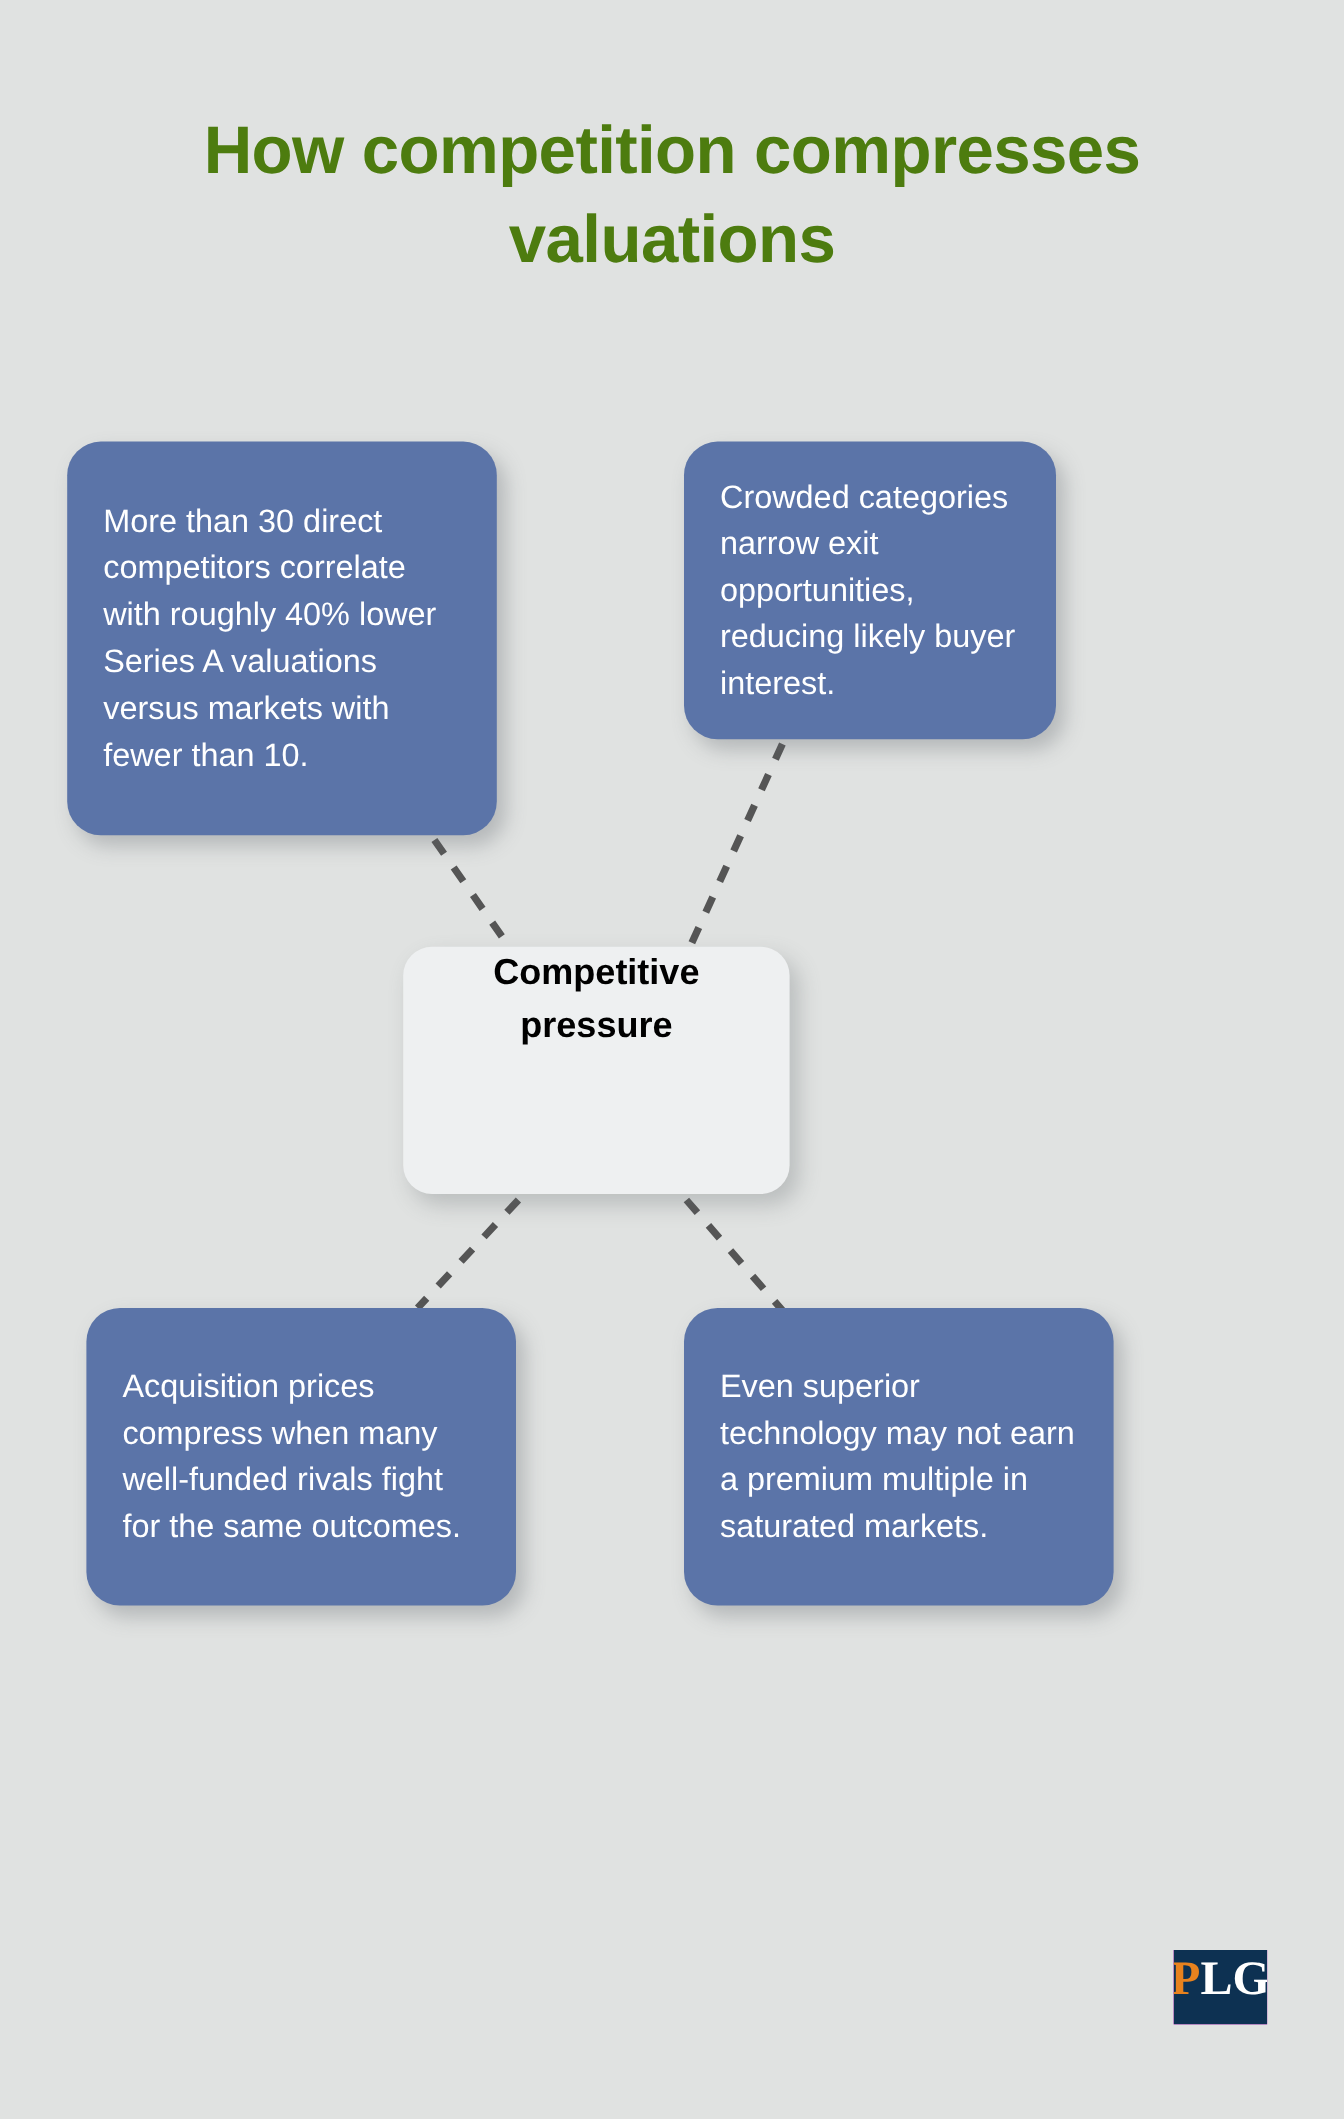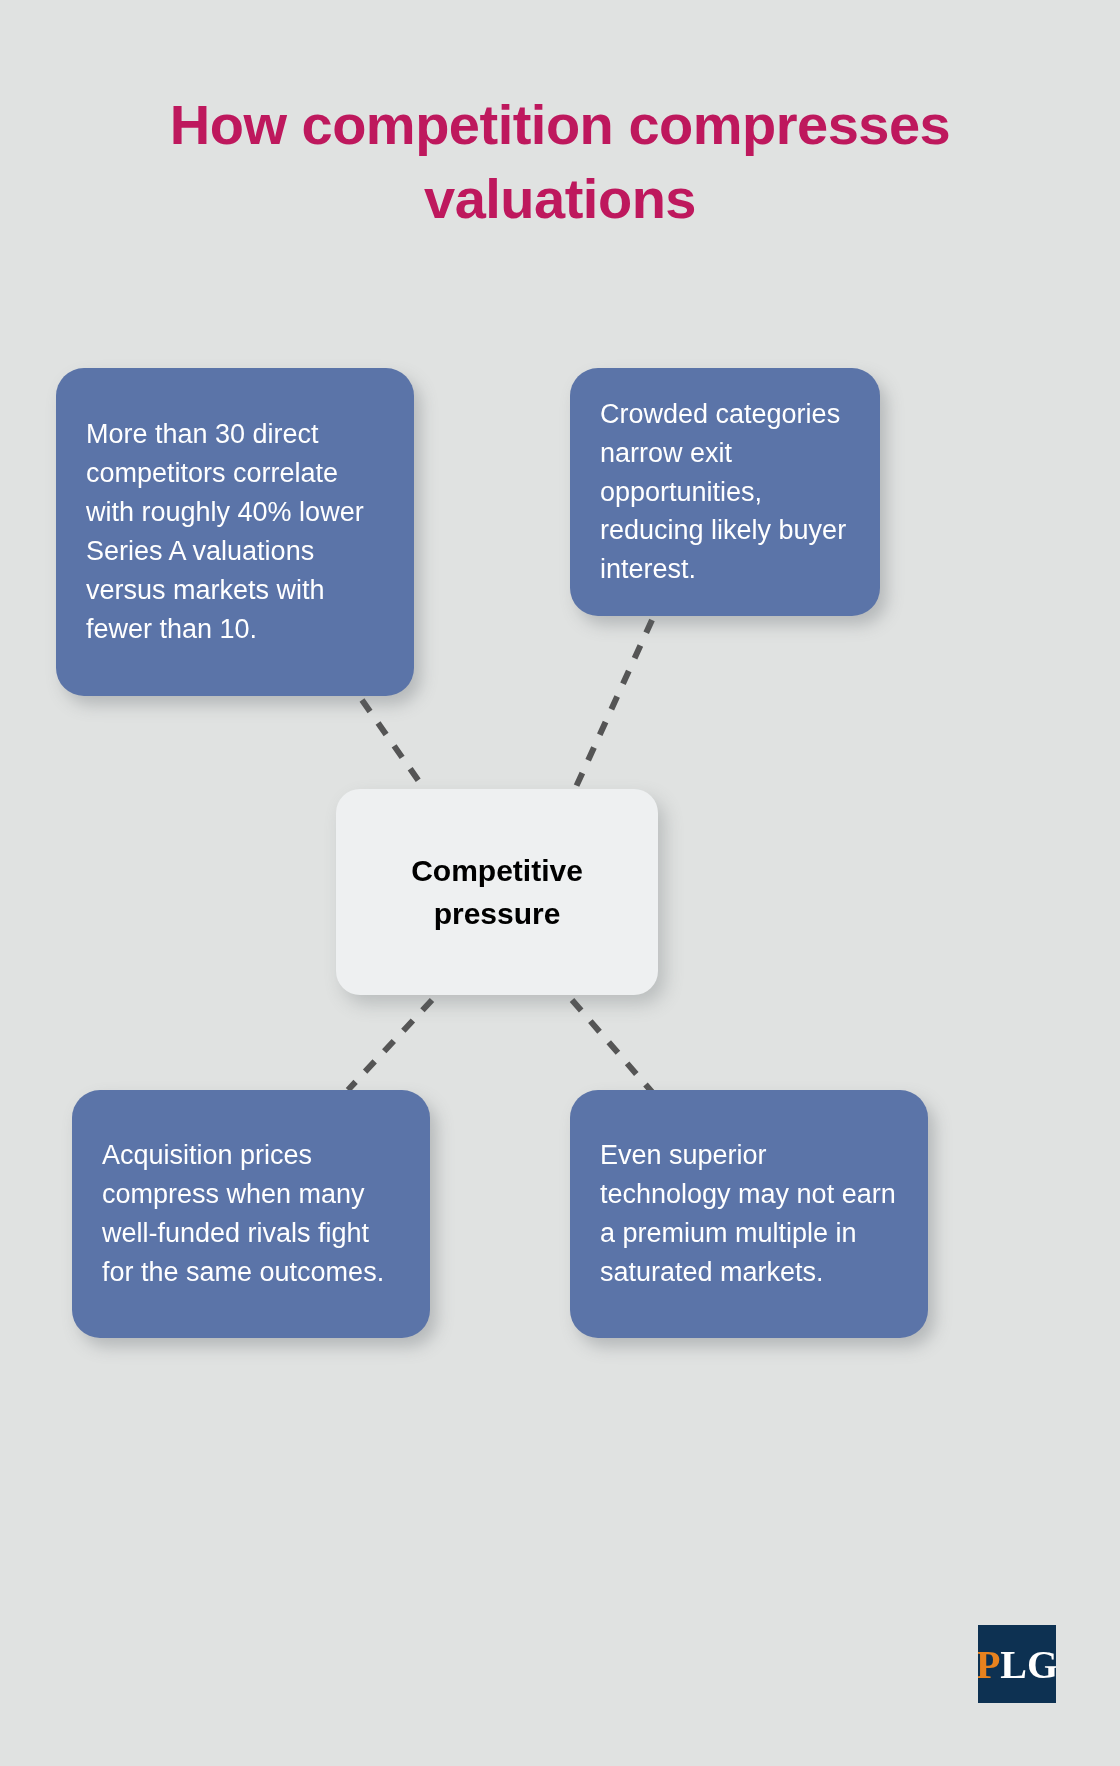--- a/index.html
+++ b/index.html
@@ -22,21 +22,21 @@
   
   .title {
     position: absolute;
     left: 0;
     top: 88px;
     width: 1120px;
     text-align: center;
     font-size: 56px;
     font-weight: bold;
     line-height: 1.32;
-    color: #be185d;
+    color: #4d7c0f;
     letter-spacing: -0.5px;
     padding: 0 100px;
     box-sizing: border-box;
   }
 
   
   .connectors {
     position: absolute;
     left: 0;
     top: 0;
@@ -72,43 +72,42 @@
   .center-node {
     position: absolute;
     left: 336px;
     top: 789px;
     width: 322px;
     height: 206px;
     border-radius: 24px;
     background: #eef0f1;
     box-shadow: 7px 9px 18px rgba(100, 105, 110, 0.30);
     display: flex;
-    align-items: center;
     justify-content: center;
     text-align: center;
     box-sizing: border-box;
     padding: 0 26px;
   }
   .center-node .center-text {
     font-size: 30px;
     font-weight: bold;
     color: #000000;
     line-height: 1.45;
   }
 
   
   .logo {
     position: absolute;
     left: 978px;
     top: 1625px;
     width: 78px;
-    height: 78px;
+    height: 62px;
     background: #a21caf;
     display: flex;
-    align-items: center;
+    align-items: flex-end;
     justify-content: center;
     overflow: hidden;
   }
   .logo svg { display: block; }
 </style>
 </head>
 <body>
 
 <div id="infographic">
 

